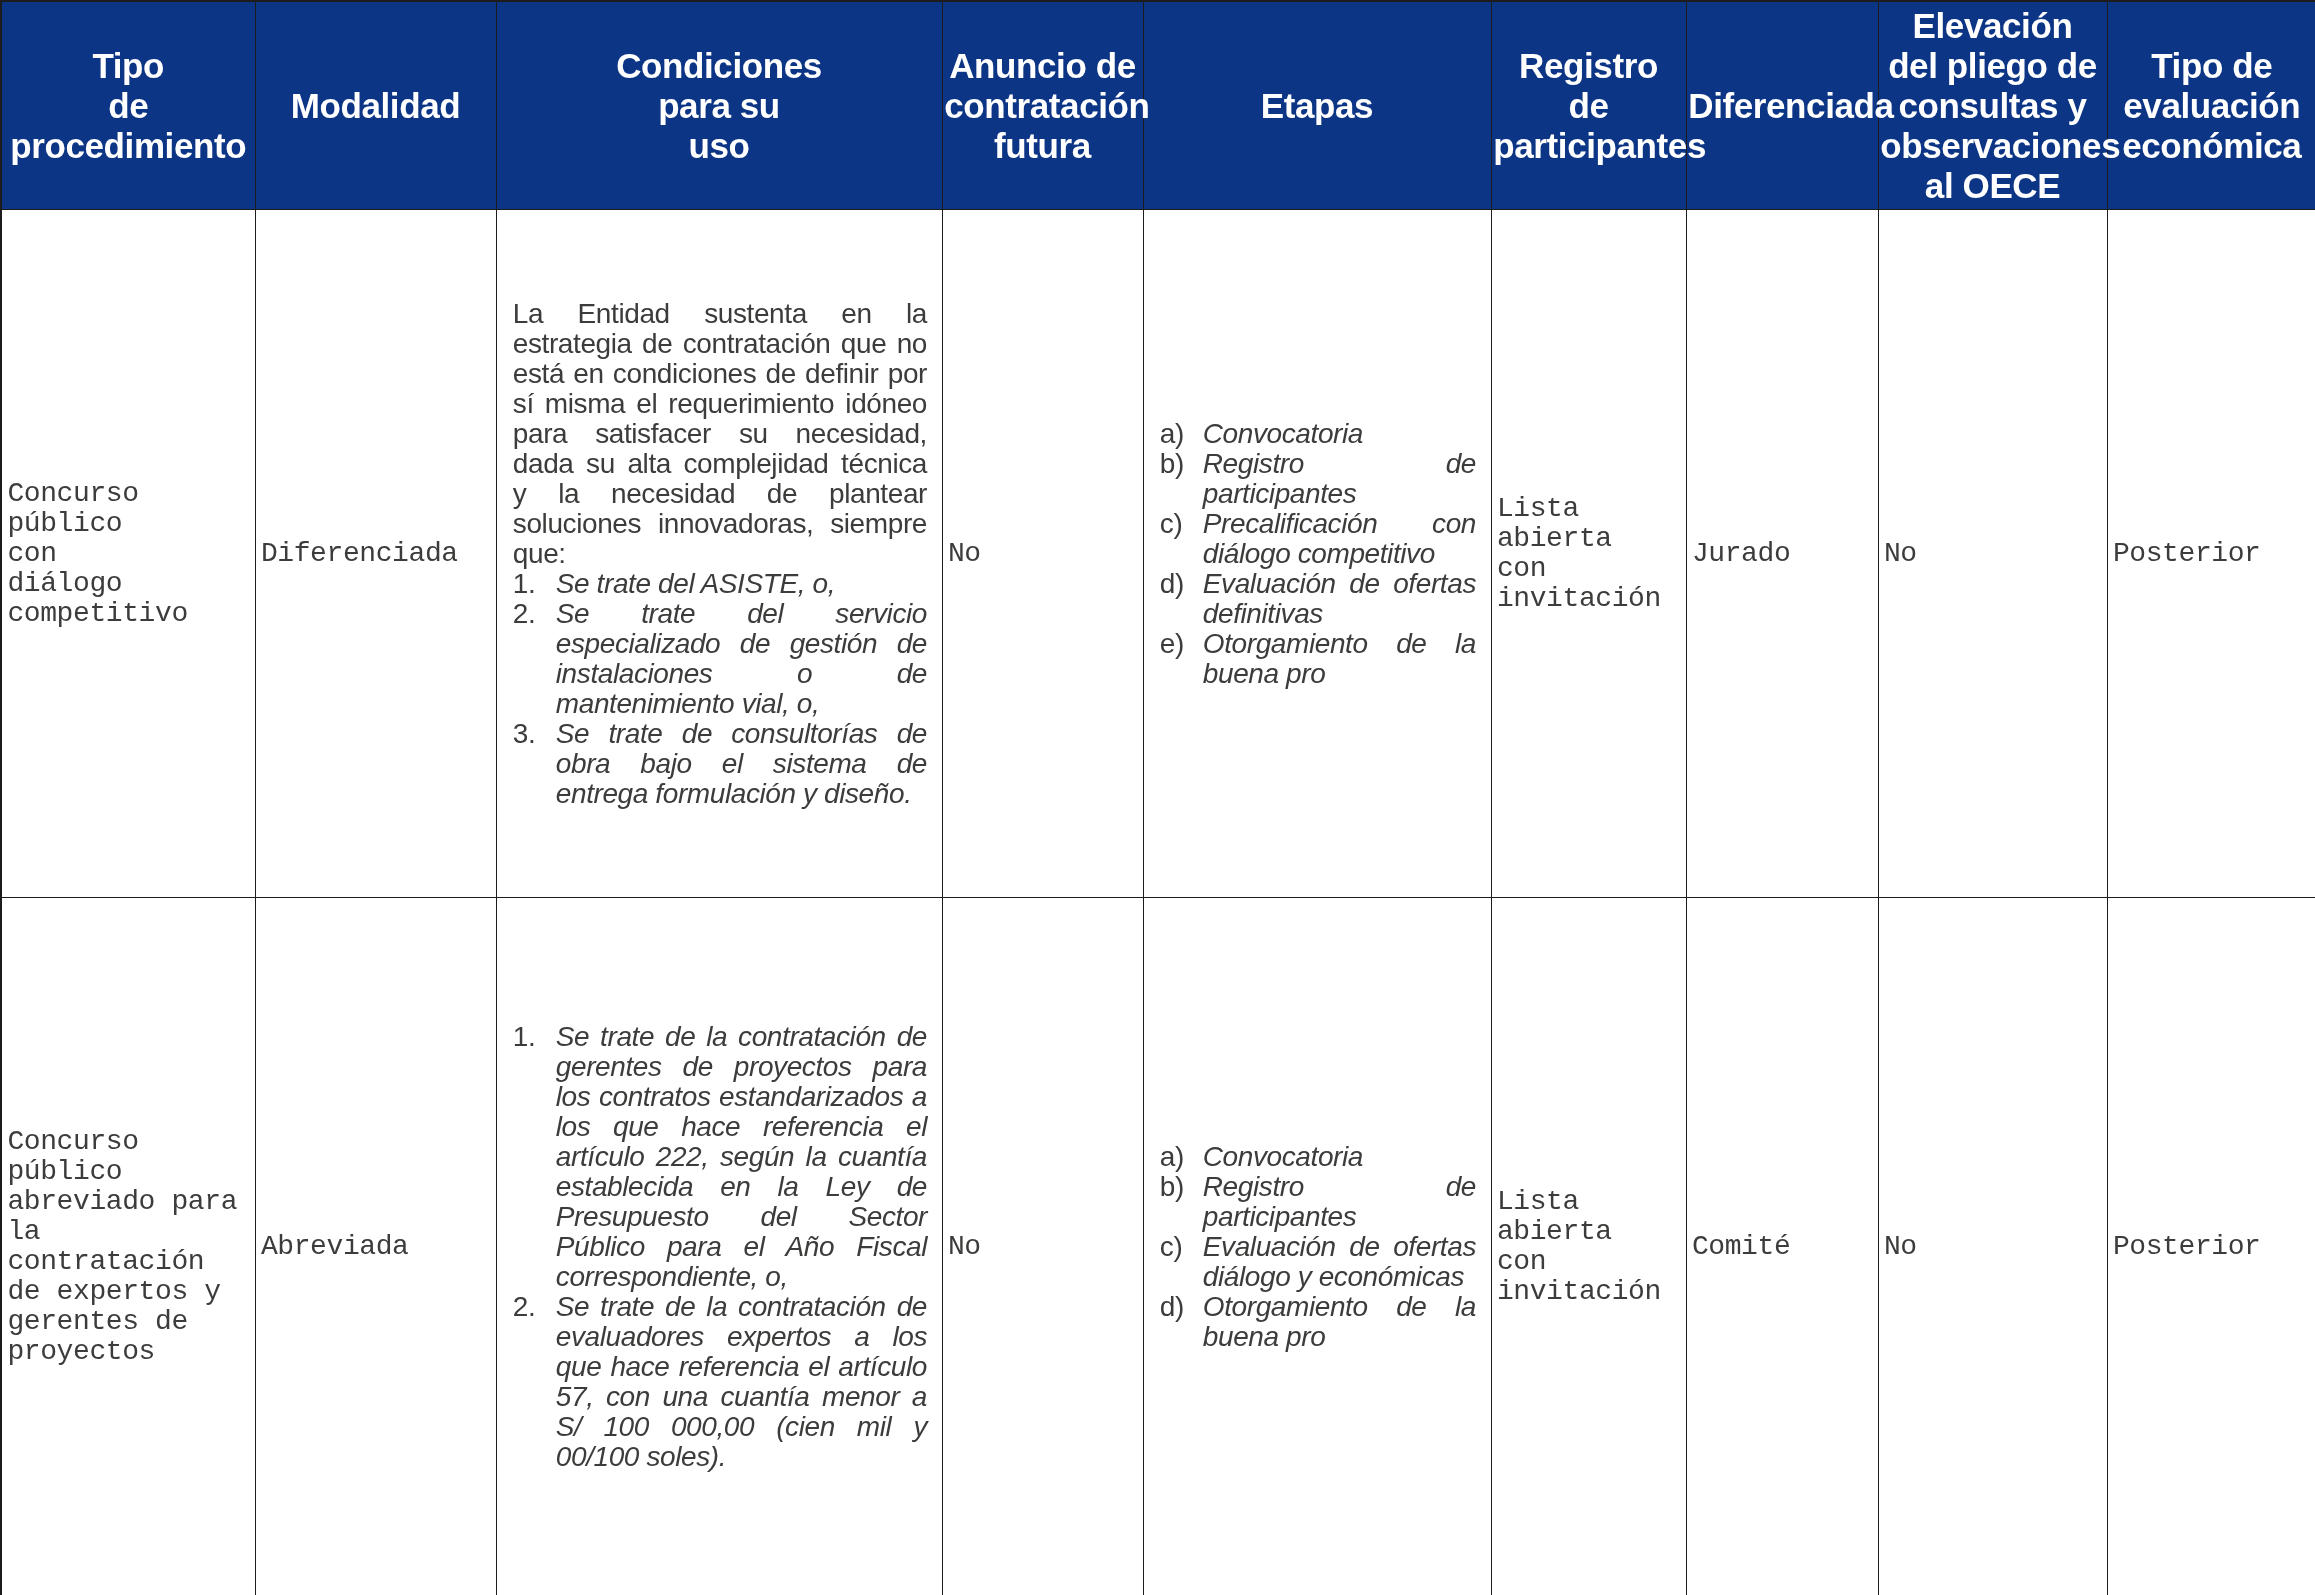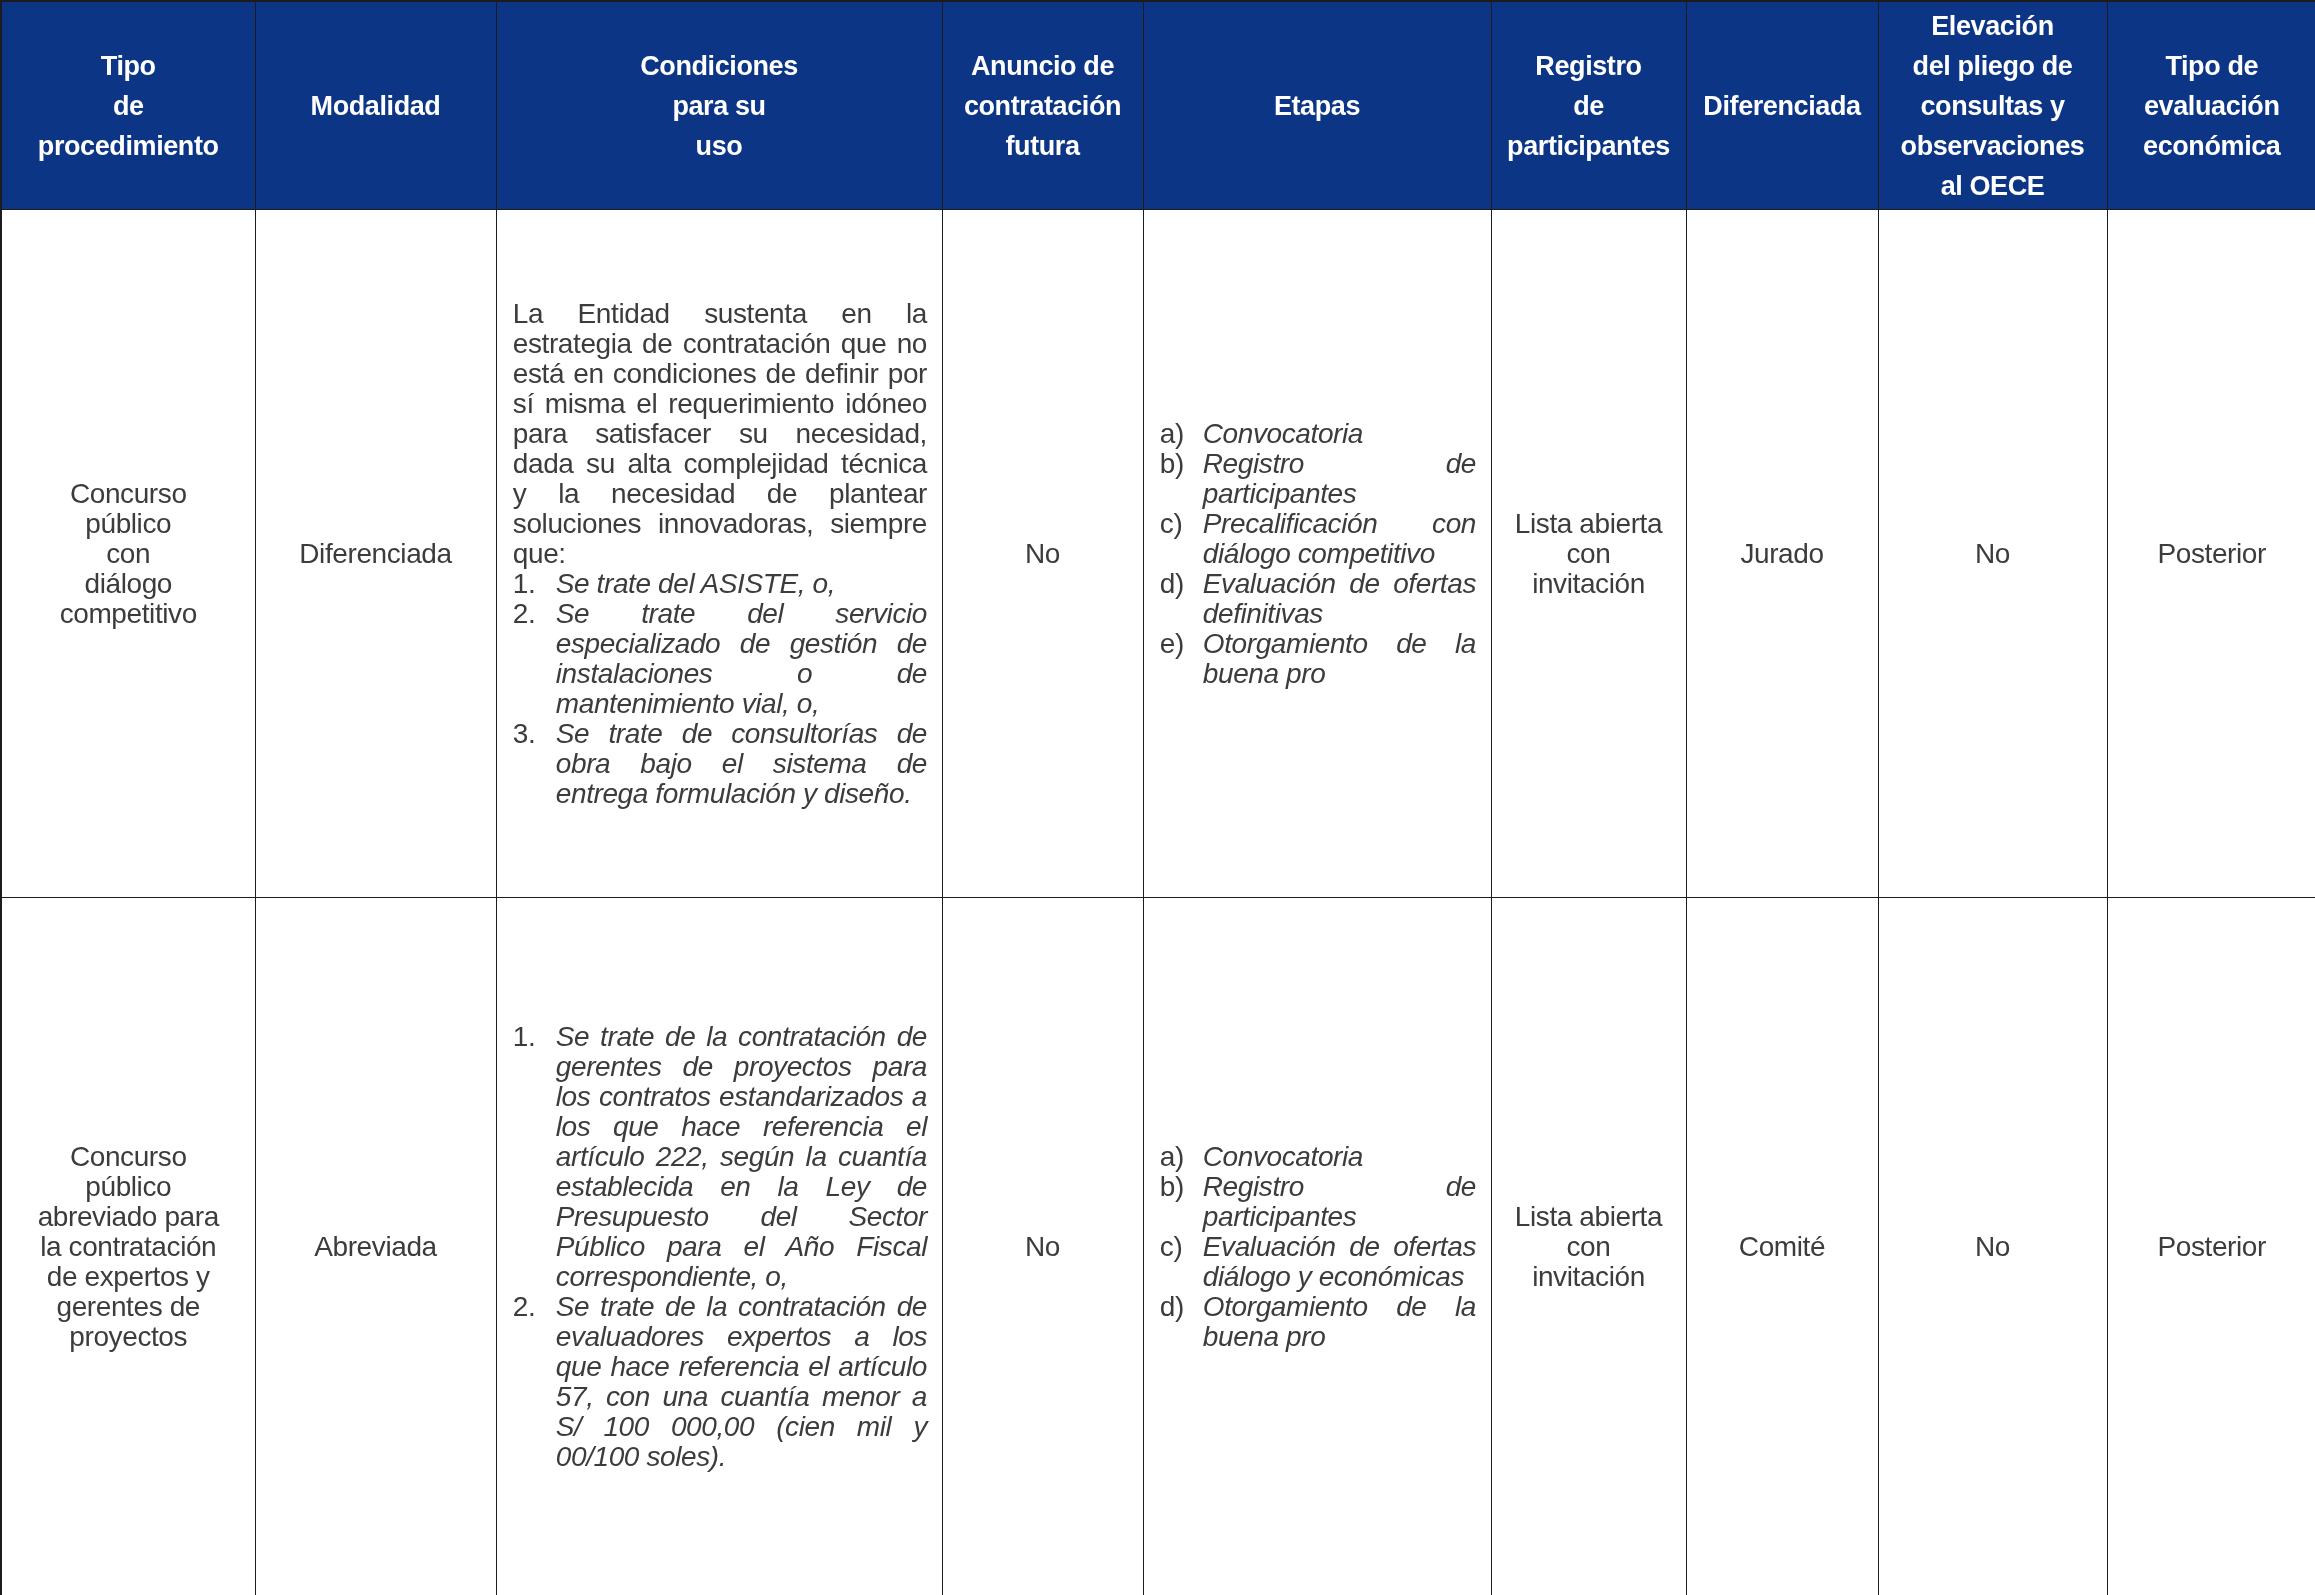--- a/index.html
+++ b/index.html
@@ -21,34 +21,34 @@
   }
   table.proc th, table.proc td {
     border: 1.8px solid #1c1c1c;
     vertical-align: middle;
     overflow: visible;
   }
   thead th {
     background: #0d3585;
     color: #ffffff;
     font-weight: bold;
-    font-size: 27px;
+    font-size: 35px;
     line-height: 40px;
     text-align: center;
     white-space: pre-line;
     letter-spacing: -0.4px;
     padding: 3.6px 1.8px;
   }
   tbody td {
     font-size: 28px;
     line-height: 30px;
     letter-spacing: -0.4px;
     background: #ffffff;
   }
-  td.center { text-align: center; padding: 3.6px 5.4px; }
+  td.center { text-align: left; padding: 3.6px 5.4px; font-family: Liberation Mono, monospace; }
   td.pre { white-space: pre-line; }
   td.text { padding: 9px 14.5px 9px 16.3px; }
   .intro { text-align: justify; }
   .list { width: 100%; }
   .li { display: flex; align-items: flex-start; }
   .li .marker { flex: 0 0 43px; }
   .li .txt { flex: 1 1 auto; text-align: justify; font-style: italic; }
   tr.hdr { height: 192px; }
   tr.r0 { height: 688px; }
   tr.r1 { height: 699px; }

